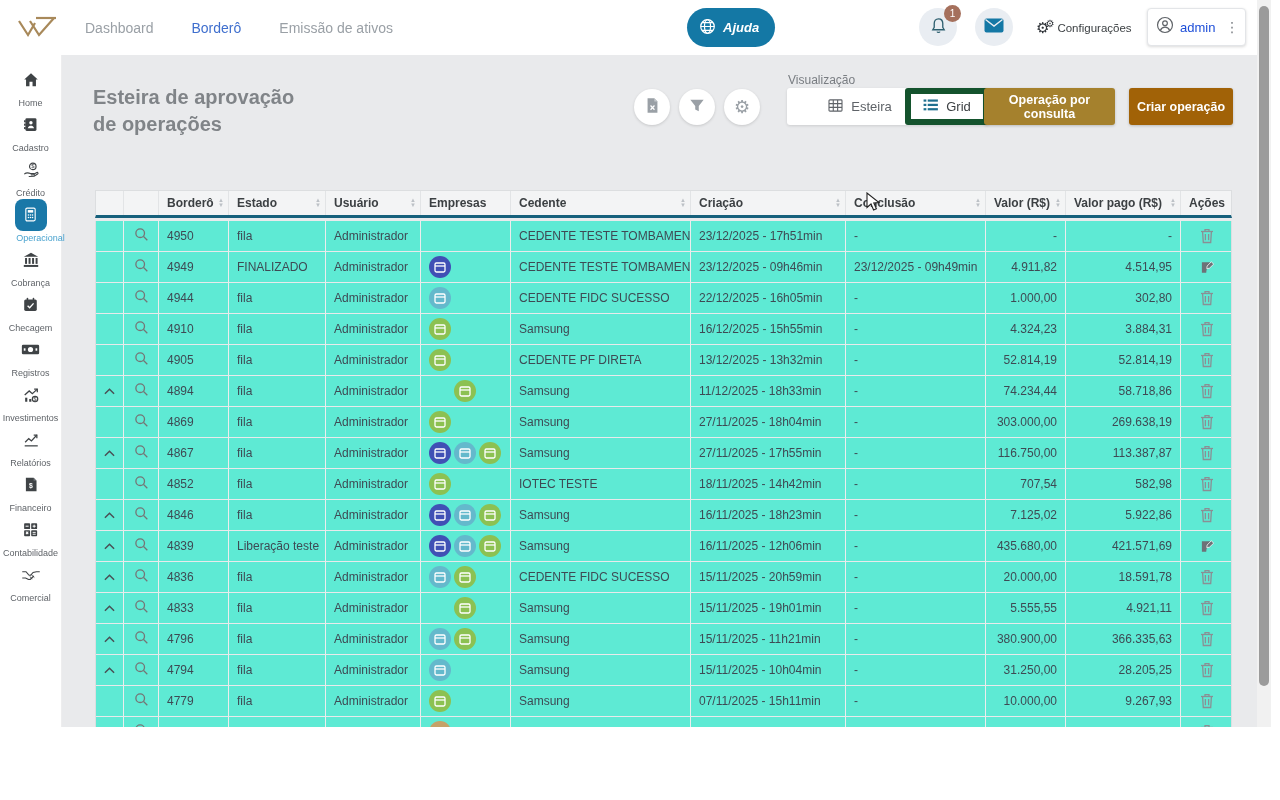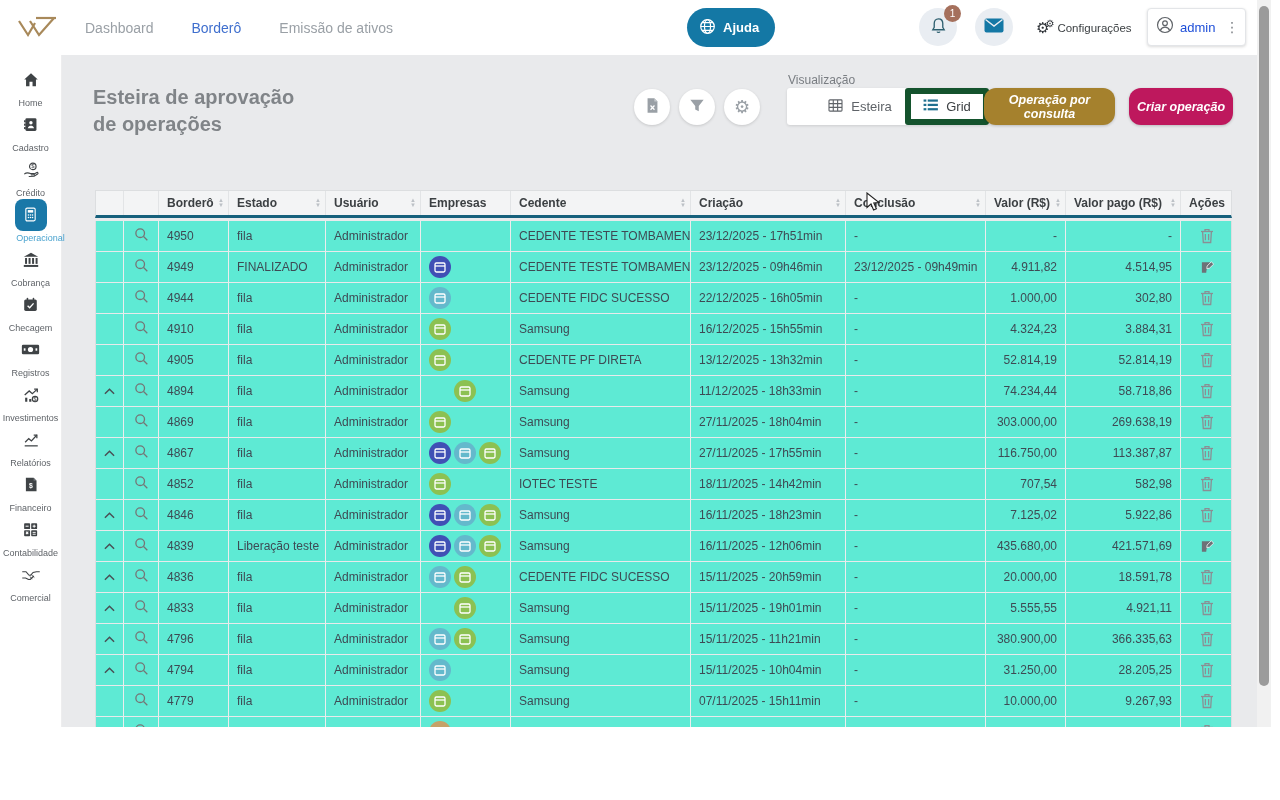--- a/index.html
+++ b/index.html
@@ -6,21 +6,21 @@
   html,body { width:1280px; height:800px; background:#fff; font-family:"Liberation Sans", sans-serif; overflow:hidden; }
   .stage { position:relative; width:1280px; height:800px; background:#fff; }
 
   
   .topbar { position:absolute; left:0; top:0; width:1280px; height:55px; background:#fff; z-index:5; }
   .logo { position:absolute; left:16px; top:14px; }
   .navlinks { position:absolute; left:85px; top:0; height:55px; display:flex; align-items:center; gap:38px; }
   .navlink { font-size:14px; color:#9aa0a6; cursor:pointer; }
   .navlink.active { color:#3f6fce; }
   .help-btn { position:absolute; left:687px; top:8px; height:39px; padding:0 16px 0 12px; border-radius:20px;
-    background:#1478a5; color:#fff; display:flex; align-items:center; gap:7px; font-size:13px; font-weight:bold; border:none; cursor:pointer; }
+    background:#1478a5; color:#fff; display:flex; align-items:center; gap:7px; font-size:13px; font-weight:bold; border:none; cursor:pointer;font-style:italic; }
   .icon-circle { position:absolute; top:8px; width:38px; height:38px; border-radius:50%; background:#e9edf2; display:flex; align-items:center; justify-content:center; cursor:pointer; }
   .bell-wrap { left:919px; }
   .mail-wrap { left:975px; }
   .badge { position:absolute; top:-3px; right:-4px; width:17px; height:17px; border-radius:50%; background:#a5705c; color:#fff;
     font-size:10px; display:flex; align-items:center; justify-content:center; }
   .config-wrap { position:absolute; left:1036px; top:0; height:55px; display:flex; align-items:center; gap:7px; cursor:pointer; }
   .gears { font-size:15px; color:#2f3338; letter-spacing:-4px; }
   .gears .small-gear { font-size:10px; vertical-align:6px; }
   .config-label { font-size:11.5px; color:#3c4043; }
   .admin-card { position:absolute; left:1147px; top:8px; width:99px; height:38px; background:#fff; border:1px solid #e3e5e8;
@@ -40,24 +40,24 @@
   
   .content { position:absolute; left:62px; top:55px; width:1195px; height:672px; background:#e9eaec; overflow:hidden; }
   .page-title { position:absolute; left:93px; top:84px; width:215px; font-size:20px; line-height:27px; color:#808488; }
   .round-btn { position:absolute; top:89px; width:36px; height:36px; border-radius:50%; background:#fff; border:none;
     box-shadow:0 1px 3px rgba(0,0,0,.15); display:flex; align-items:center; justify-content:center; cursor:pointer; color:#9aa0a6; }
   .visu-label { position:absolute; left:788px; top:73px; font-size:12px; color:#797d82; }
   .toggle-wrap { position:absolute; left:787px; top:88px; height:37px; display:flex; background:#fff; border-radius:3px; box-shadow:0 1px 3px rgba(0,0,0,.12); }
   .toggle-btn { height:37px; display:flex; align-items:center; justify-content:center; gap:8px; font-size:13px; color:#5f6368; background:#fff; border:none; cursor:pointer; }
   .toggle-btn.esteira { width:90px; border-radius:3px 0 0 3px;margin-left:28px; }
   .toggle-btn.grid { width:84px; border:6px solid #14532d; border-radius:3px; color:#3c4043; }
-  .cta { position:absolute; top:88px; height:37px; border:none; border-radius:12px; color:#fff; font-size:12.5px; font-weight:bold;
-    font-family:"Liberation Sans", sans-serif; cursor:pointer; box-shadow:0 1px 3px rgba(0,0,0,.2);font-style:italic; }
+  .cta { position:absolute; top:88px; height:37px; border:none; border-radius:3px; color:#fff; font-size:12.5px; font-weight:bold;
+    font-family:"Liberation Sans", sans-serif; cursor:pointer; box-shadow:0 1px 3px rgba(0,0,0,.2); }
   .cta.gold { left:984px; width:131px; background:#a5812d; }
-  .cta.teal { left:1129px; width:104px; background:#be185d; }
+  .cta.teal { left:1129px; width:104px; background:#a16207; }
 
   
   .grid-cols { display:grid; grid-template-columns:28px 35px 70px 97px 95px 90px 180px 155px 140px 80px 115px 52px; }
   .tbl-head { position:absolute; left:95px; top:190px; width:1137px; height:28px; background:#f3f4f5;
     border-bottom:3px solid #16607c; border-left:1px solid #dcdee0; border-right:1px solid #dcdee0; border-top:1px solid #dcdee0; }
   .tbl-head .hcell { display:flex; align-items:center; font-size:12px; font-weight:bold; color:#3c4043; padding:0 4px 0 8px;
     border-right:1px solid #e2e4e6; position:relative; }
   .tbl-head .hcell:last-child { border-right:none; }
   .sort-arrows { margin-left:auto; display:flex; flex-direction:column; line-height:5px; font-size:6px; color:#bcc1c6; }
   .tbl-body { position:absolute; left:95px; top:221px; width:1137px; height:506px; background:#fff; overflow:hidden;

